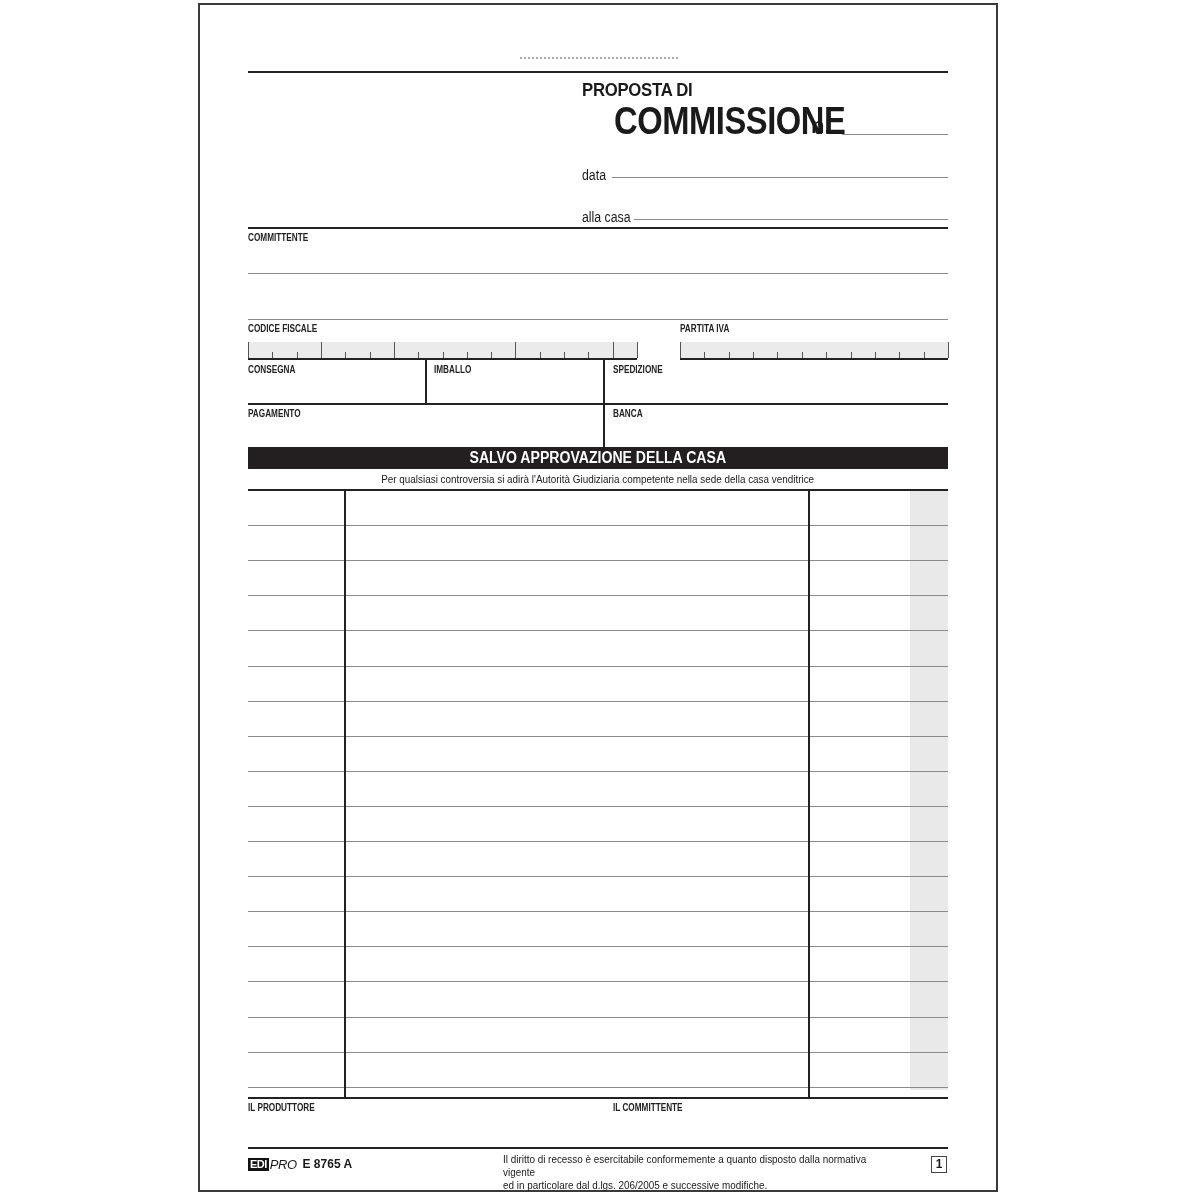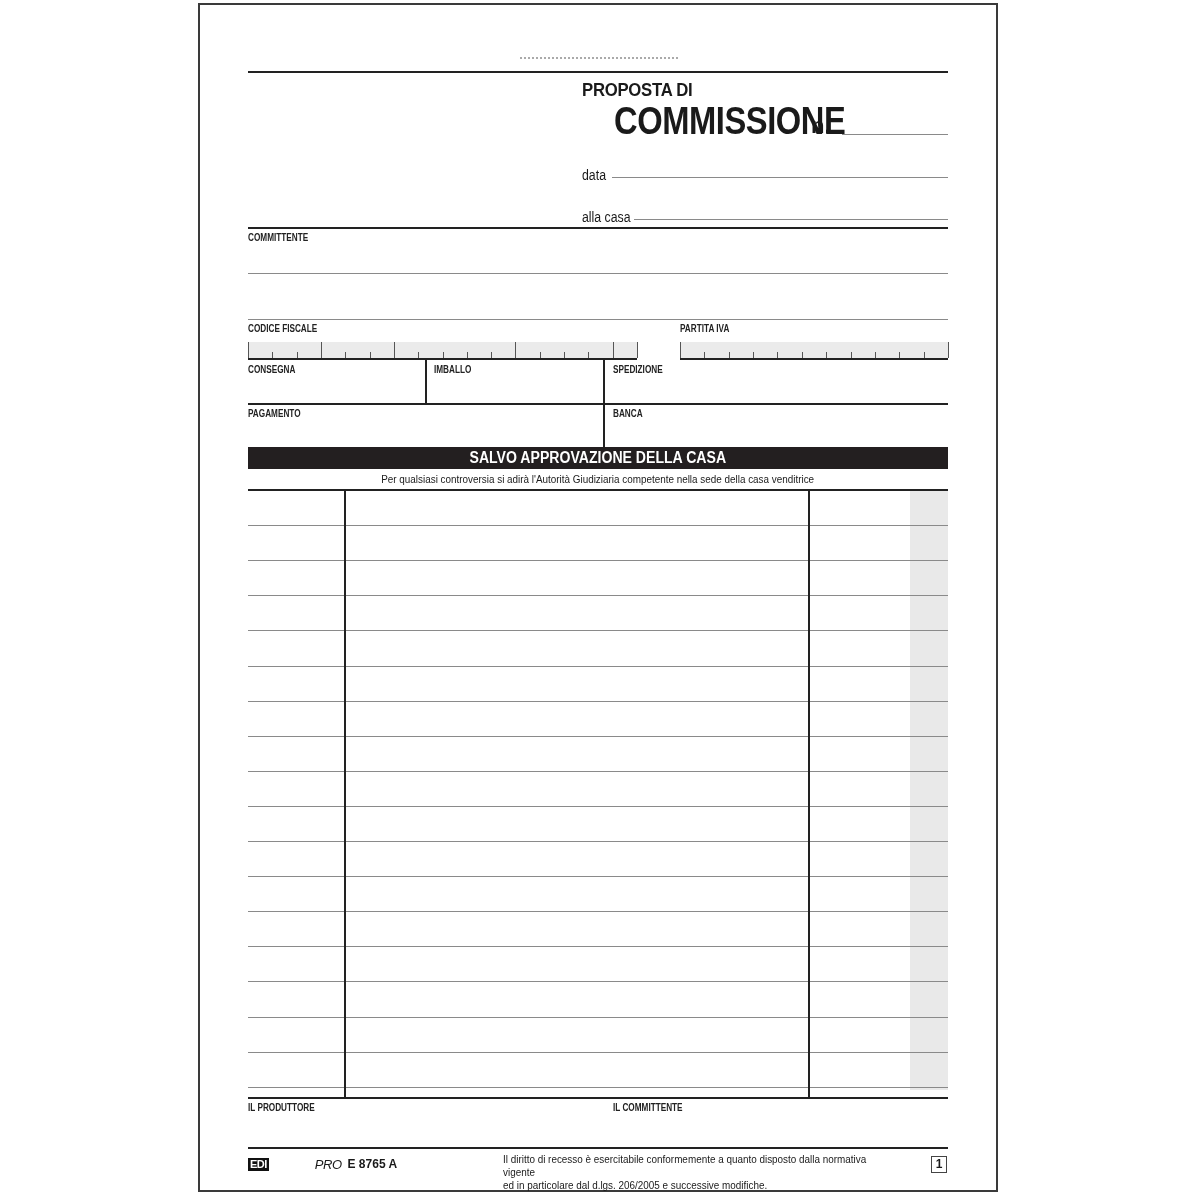--- a/index.html
+++ b/index.html
@@ -26,21 +26,21 @@
   .banner { position: absolute; left: 248px; top: 447px; width: 700px; height: 22px; background: #231f20;
             color: #fff; text-align: center; font-weight: bold; font-size: 16px; line-height: 22px; }
   .banner span { display: inline-block; transform: scaleX(0.88); }
   .subnote { position: absolute; left: 248px; top: 473px; width: 700px; text-align: center; font-size: 11.5px; }
   .subnote span { display: inline-block; transform: scaleX(0.86); }
 
   .gray-col { position: absolute; left: 910px; top: 491px; width: 38px; height: 599px; background: #e9e9e9; }
 
   .footer-logo { position: absolute; left: 248px; top: 1157px; height: 14px; display: flex; align-items: center; gap: 6px; }
   .edi { background: #111; color: #fff; font-weight: bold; font-size: 11px; padding: 0 2px; line-height: 13px; letter-spacing: -0.5px; }
-  .pro { font-style: italic; font-size: 13px; letter-spacing: -0.5px; padding-left: 45px; }
+  .pro { font-style: italic; font-size: 13px; letter-spacing: -0.5px; }
   .code { font-weight: bold; font-size: 12px; }
   .legal { position: absolute; left: 503px; top: 1153px; font-size: 11px; line-height: 13px; width: 420px; transform: scaleX(0.9); transform-origin: left; }
   .pagebox { position: absolute; left: 931px; top: 1156px; width: 14px; height: 15px; border: 1px solid #444;
              font-size: 12px; font-weight: bold; text-align: center; line-height: 15px; }
 </style>
 </head>
 <body>
 
 <div class="abs page-border"></div>
 

